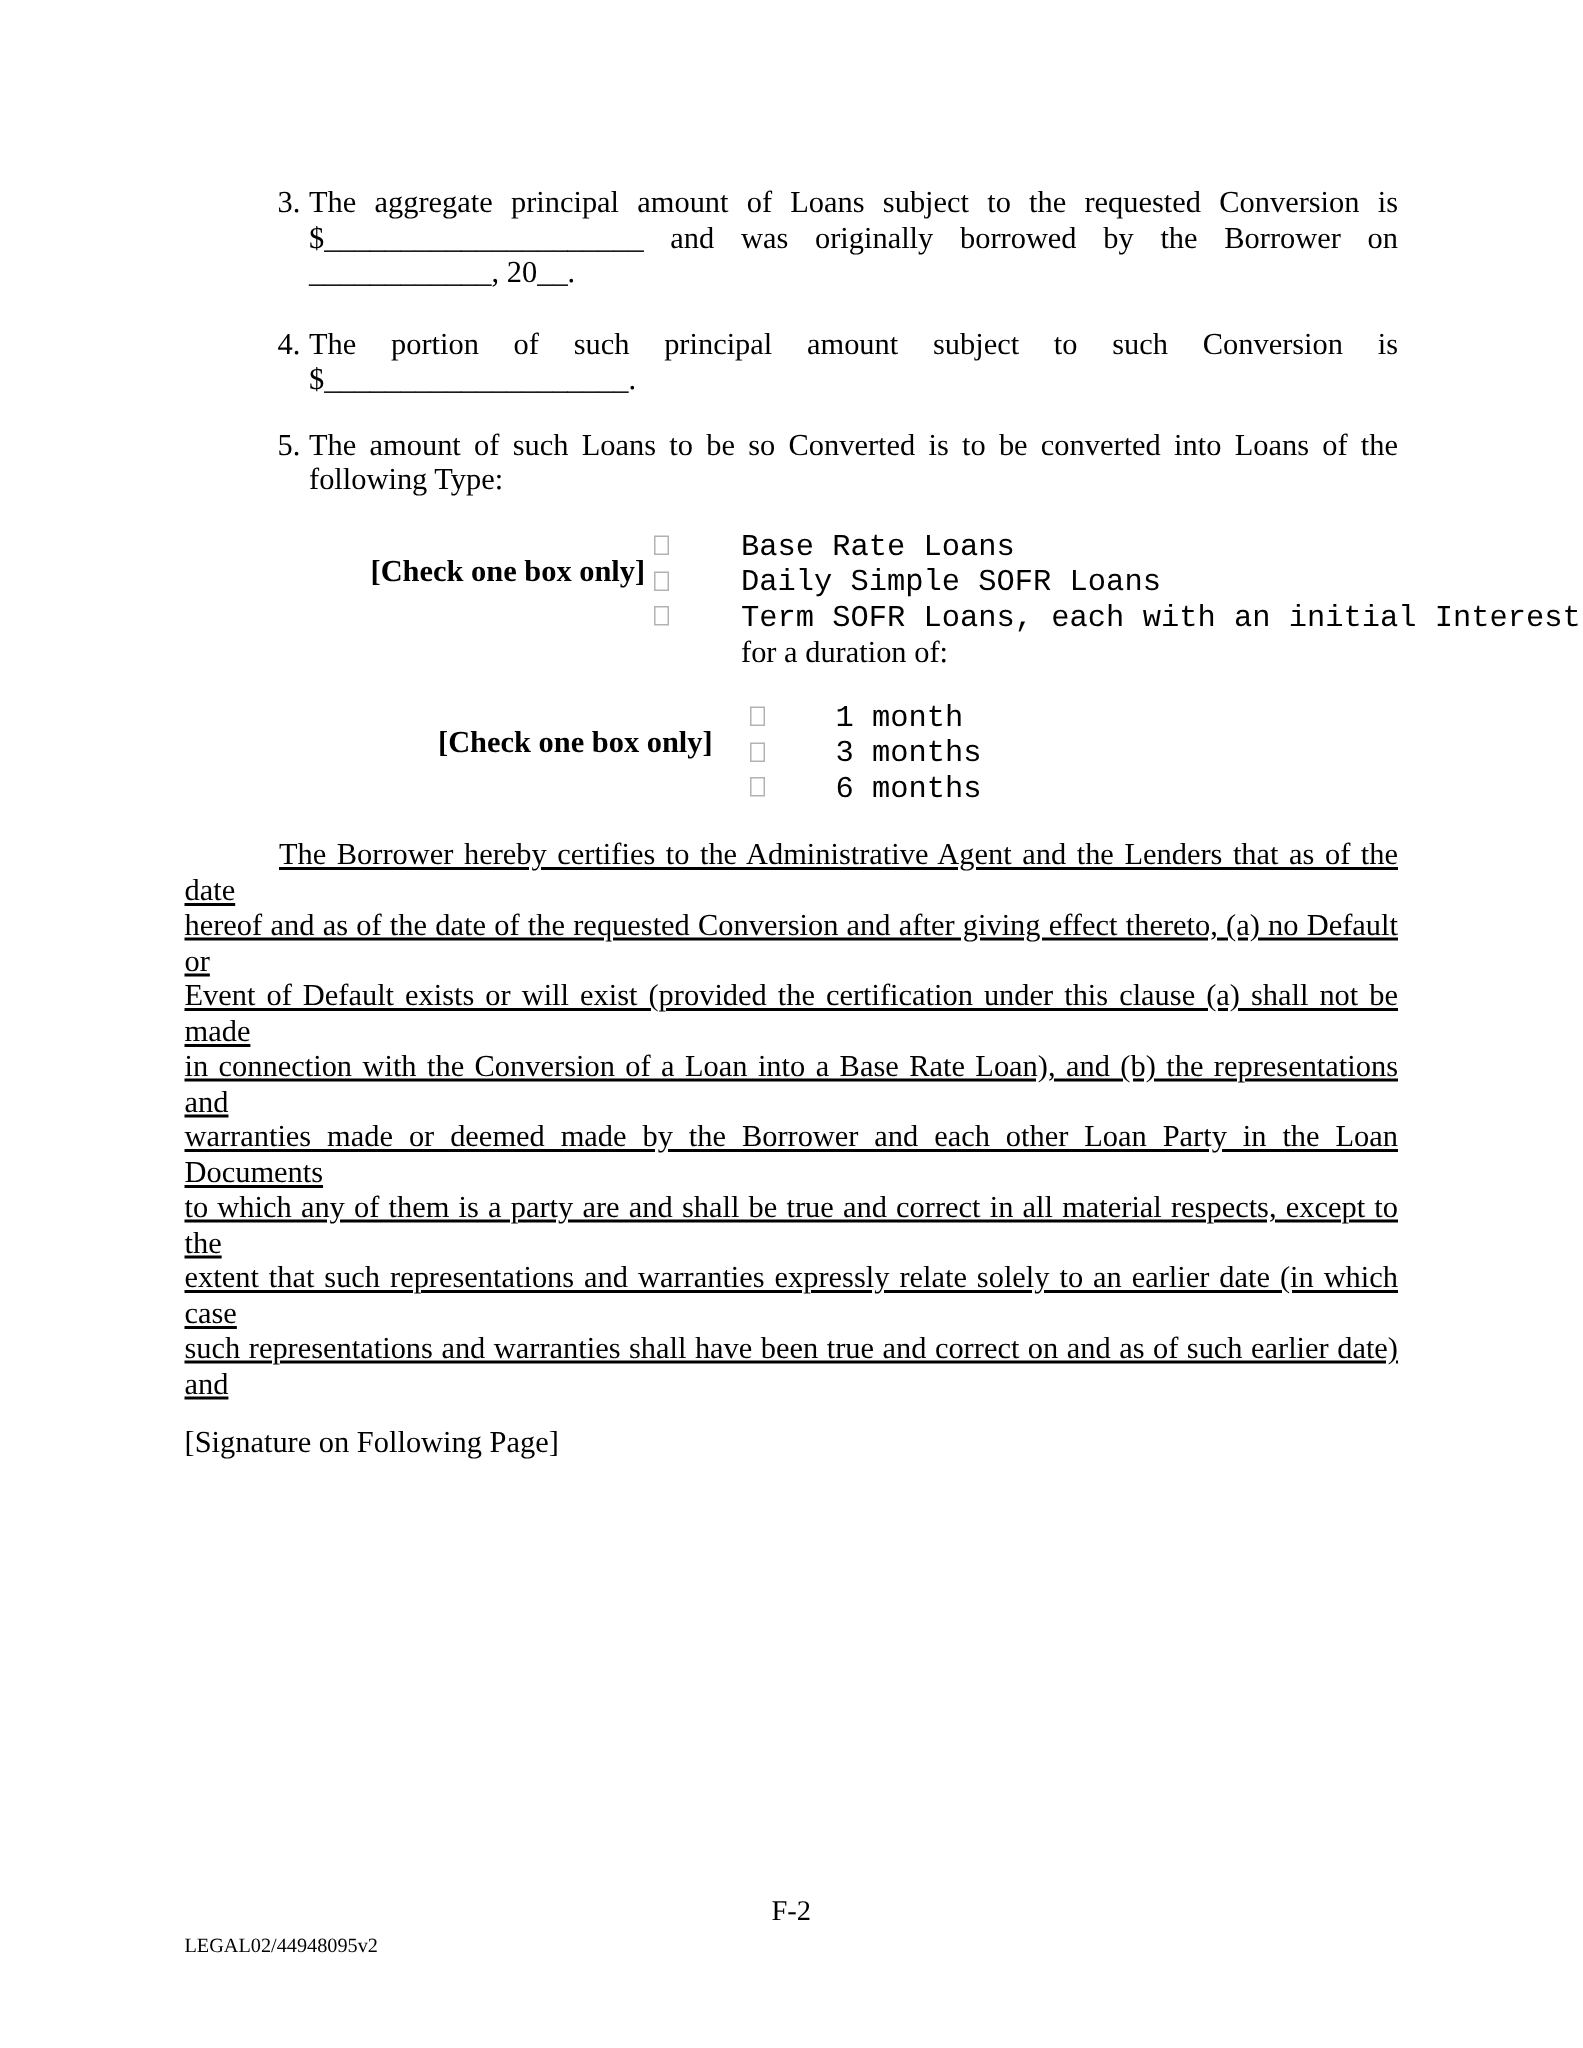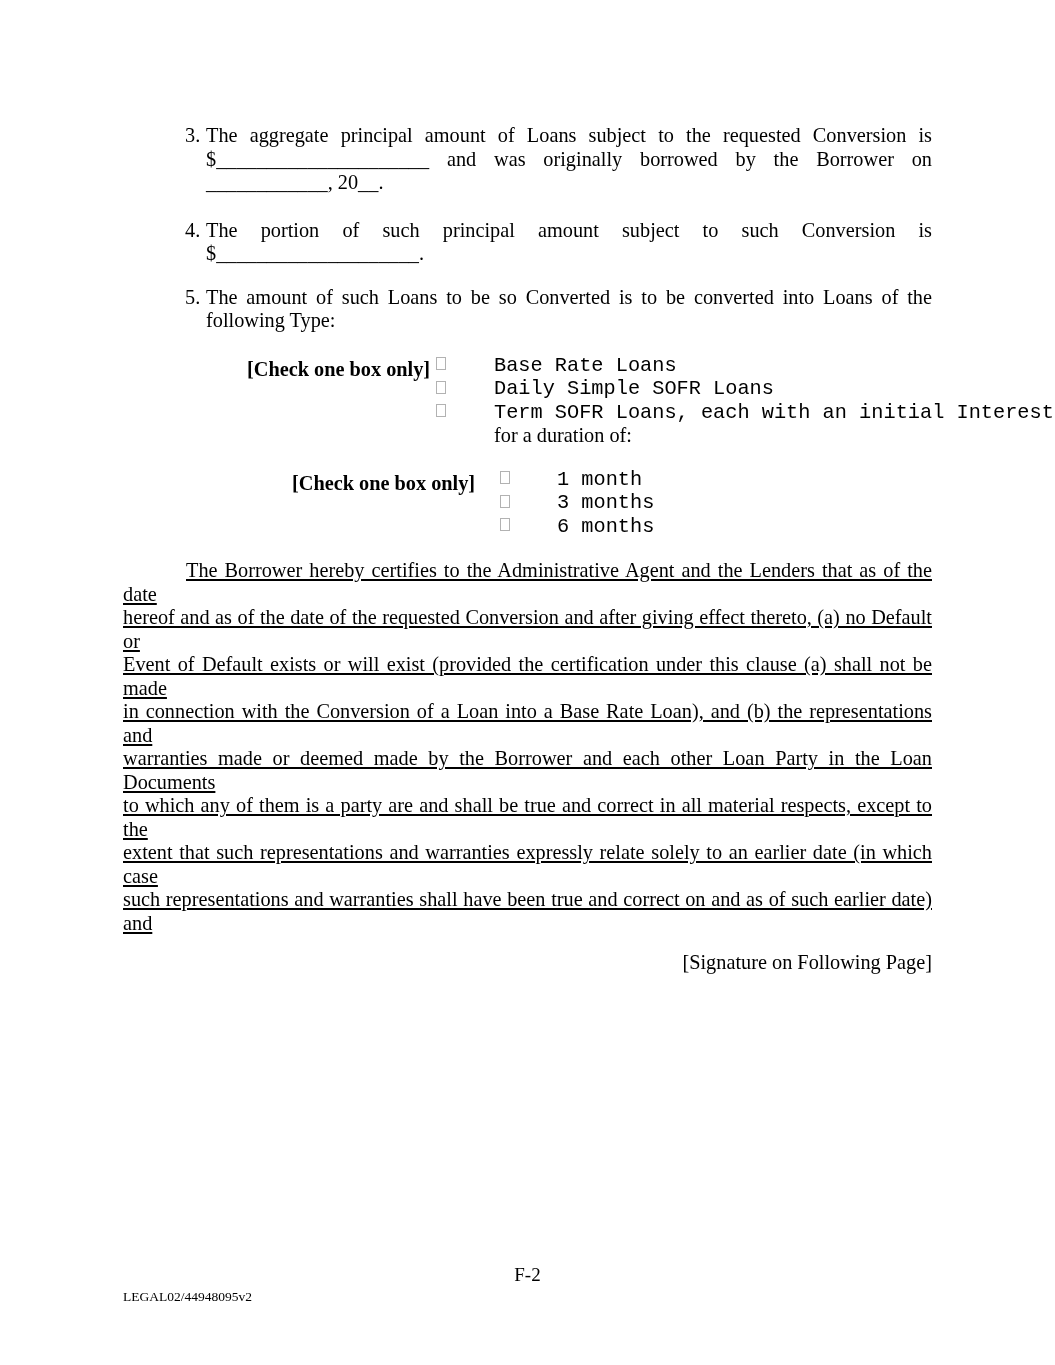--- a/index.html
+++ b/index.html
@@ -29,36 +29,36 @@
   .pindent { text-indent: 63px; }
 
   #item4 { margin-top: 24px; }
   #item5 { margin-top: 20px; }
 
   
   .check-group { position: relative; --lbl: 124px; --box: 313px; --txt: 371px; }
   .check-group.g1 { margin-top: 21px; }
   .check-group.g2 { margin-top: 20px; --lbl: 169px; --box: 377px; --txt: 434px; }
   .cg-label {
-    position: absolute; left: var(--lbl); top: 4px;
+    position: absolute; left: var(--lbl); top: 16px;
     font-weight: bold; white-space: nowrap;
   }
   .cg-row { position: relative; height: 23.5px; }
   .cbox {
     position: absolute; left: var(--box); top: 3.5px;
     width: 10px; height: 13px;
     border: 1px solid #b2b2b2;
     background: #ffffff;
     box-sizing: border-box;
   }
   .copt { position: absolute; left: var(--txt); top: 0; white-space: nowrap; font-family: Liberation Mono, monospace; }
   .cg-cont { margin-left: var(--txt); }
 
   .paragraph { margin-top: 21px; text-decoration: underline; }
-  .signature { margin-top: 16px; text-align: right; }
+  .signature { margin-top: 16px; text-align: left; }
 
   .footer-page {
     position: absolute; left: 123px; top: 1264px; width: 809px;
     text-align: center; font-size: 19px; line-height: 22px;
   }
   .footer-id {
     position: absolute; left: 123px; top: 1289px;
     font-size: 13.5px; line-height: 16px;
   }
 </style>

